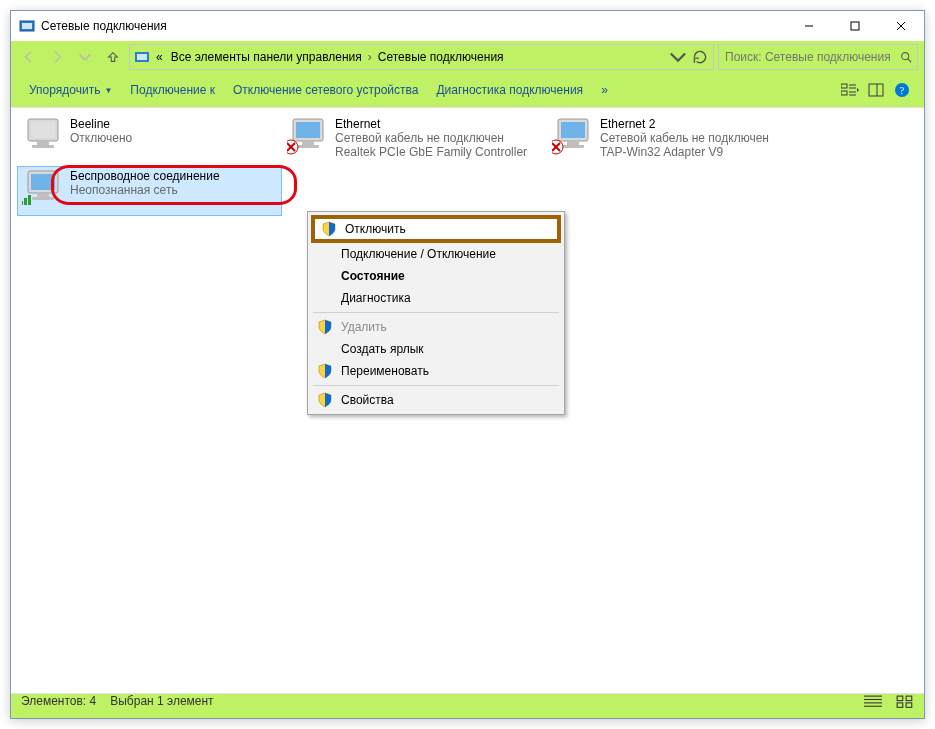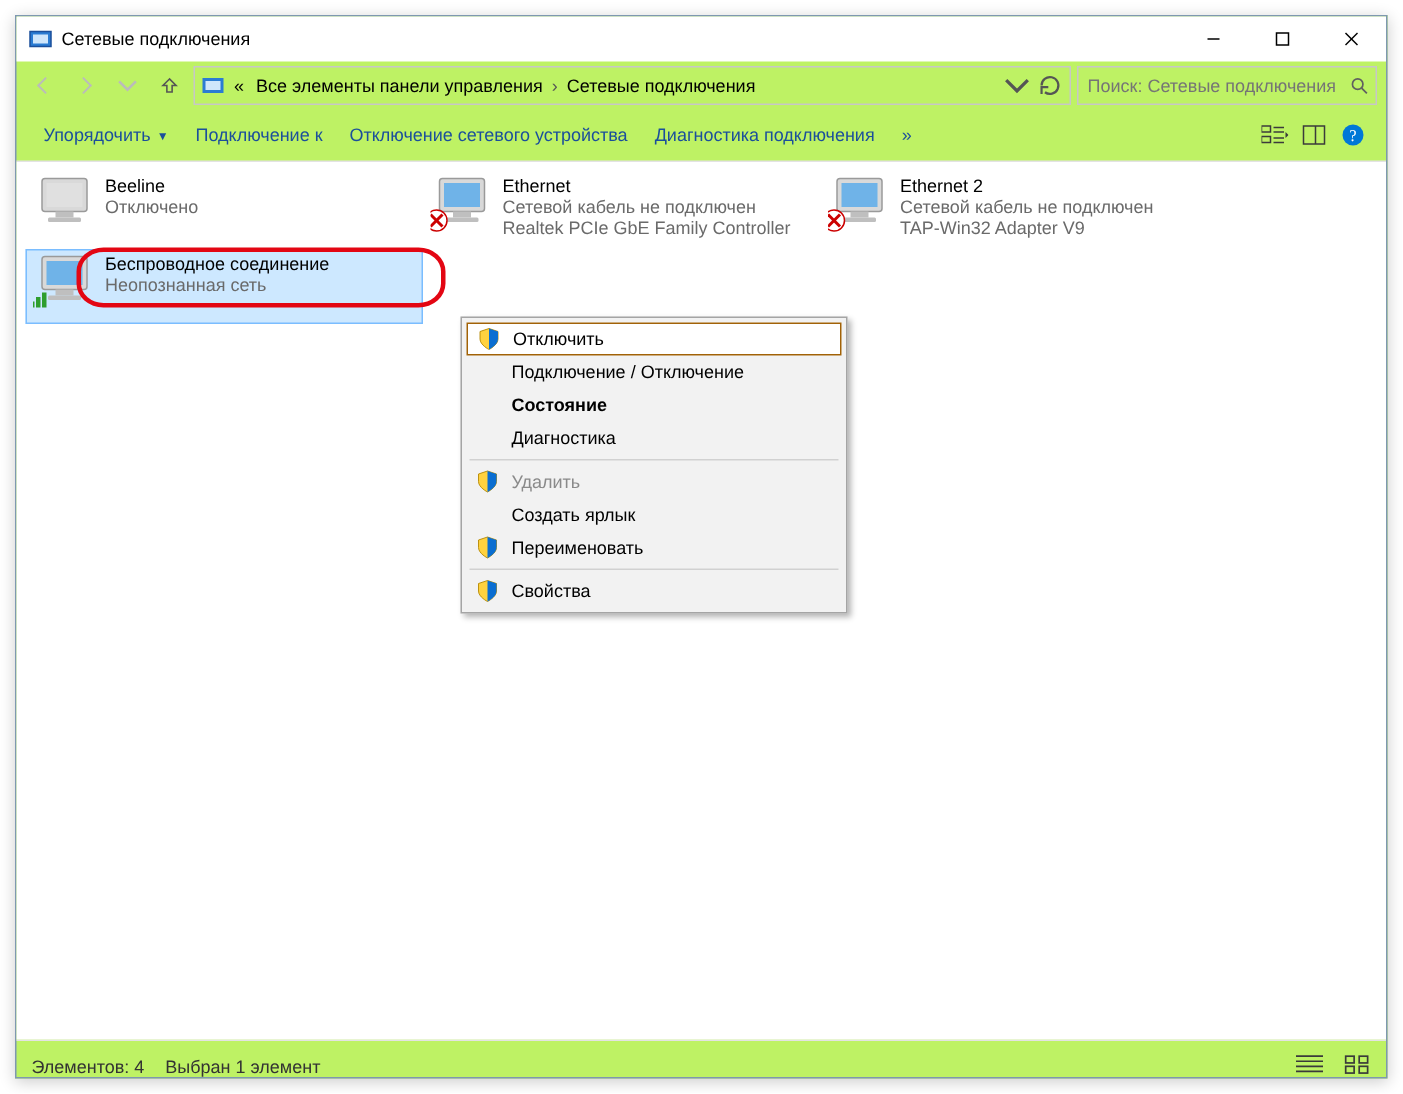--- a/index.html
+++ b/index.html
@@ -41,27 +41,27 @@
 .conn .ctext .l1{font-size:12px;white-space:nowrap;overflow:hidden;text-overflow:ellipsis}
 .conn .ctext .l2{font-size:12px;color:#6a6a6a;white-space:nowrap;overflow:hidden;text-overflow:ellipsis}
 .conn .ctext .l3{font-size:12px;color:#6a6a6a;white-space:nowrap;overflow:hidden;text-overflow:ellipsis}
 .conn.sel{background:#cde8ff;border:1px solid #7abdff}
 
 
 .ring{position:absolute;border:3px solid #e30613;border-radius:18px/16px;pointer-events:none}
 
 .ctxmenu{position:absolute;left:296px;top:240px;width:250px;background:#f2f2f2;border:1px solid #a5a5a5;box-shadow:2px 2px 4px rgba(0,0,0,.3);padding:3px}
 .ctxmenu .mi{height:22px;display:flex;align-items:center;padding:0 8px 0 30px;position:relative;white-space:nowrap;font-size:12px}
-.ctxmenu .mi.hover{background:#fff;border:1px solid #a16207;height:20px}
+.ctxmenu .mi.hover{background:#fff;border:4px solid #a16207;height:20px}
 .ctxmenu .mi.disabled{color:#8a8a8a}
 .ctxmenu .mi .shield{position:absolute;left:6px;width:16px;height:16px}
 .ctxmenu .mi.bold{font-weight:700}
 .ctxmenu hr{border:none;border-top:1px solid #d1d1d1;margin:3px 2px}
 
-.statusbar{height:24px;border-top:1px solid #e3e3e3;display:flex;align-items:flex-end;padding:0 10px;font-size:12px;color:#333;gap:14px}
+.statusbar{height:24px;border-top:1px solid #e3e3e3;display:flex;align-items:flex-start;padding:0 10px;font-size:12px;color:#333;gap:14px}
 .statusbar .spacer{flex:1}
 .statusbar .vbtn{width:18px;height:16px;display:flex;align-items:center;justify-content:center;color:#3a3a3a}
 
 
 .mon{width:40px;height:38px}
 </style>
 </head>
 <body>
 
 <div class="wrapper">

